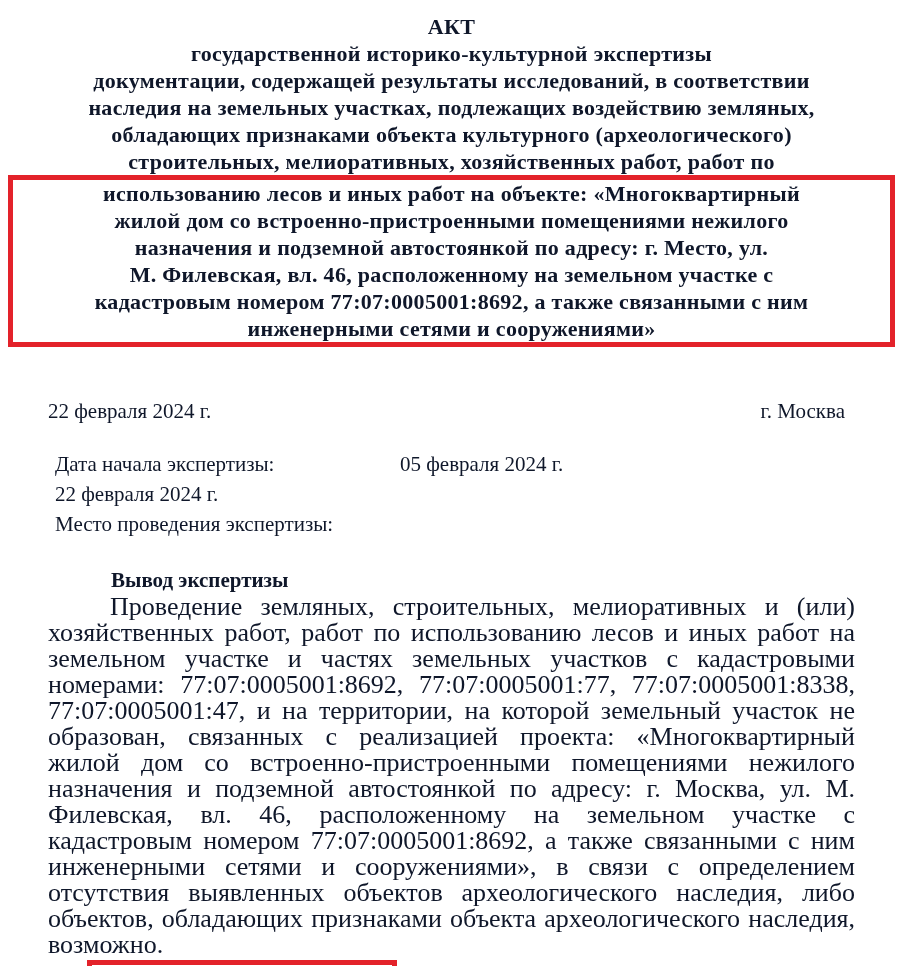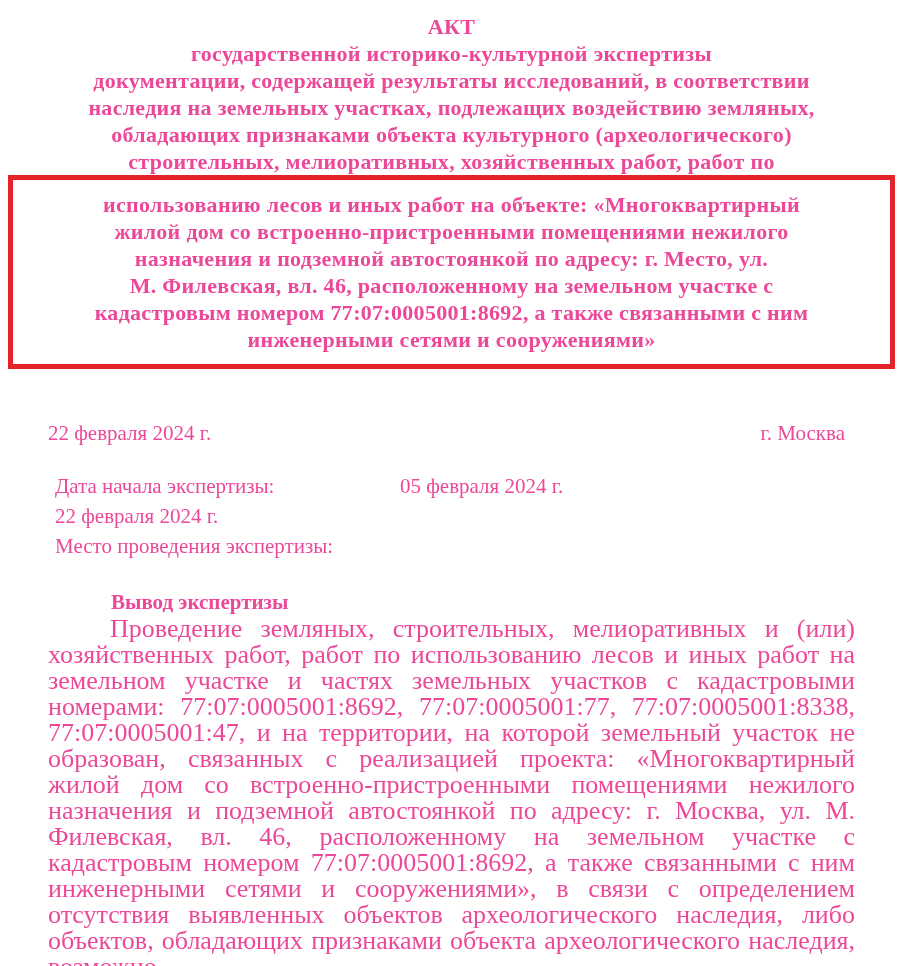--- a/index.html
+++ b/index.html
@@ -3,21 +3,21 @@
 <meta charset="utf-8">
 <style>
   :root { --accent: #e3222a; }
   * { box-sizing: border-box; }
   html, body { margin: 0; padding: 0; background: #ffffff; }
   .page {
     position: relative;
     width: 903px;
     height: 966px;
     background: #ffffff;
-    color: #ec4899;
+    color: #0f172a;
     font-family: "Liberation Serif", serif;
     overflow: hidden;
   }
   
   .head {
     padding-top: 13px;
     text-align: center;
     font-weight: bold;
     font-size: 22px;
     line-height: 27px;
@@ -26,21 +26,21 @@
   .head-line { white-space: nowrap; }
   
   .head-box {
     margin: 0 8px;
     border: 5px solid var(--accent);
     text-align: center;
     font-weight: bold;
     font-size: 22px;
     line-height: 27px;
     letter-spacing: 0.3px;
-    padding: 11px 20px;
+    padding: 0 20px;
   }
   
   .dateline {
     margin: 52px 58px 0 48px;
     display: flex;
     justify-content: space-between;
     font-size: 21px;
     line-height: 24px;
   }
   

